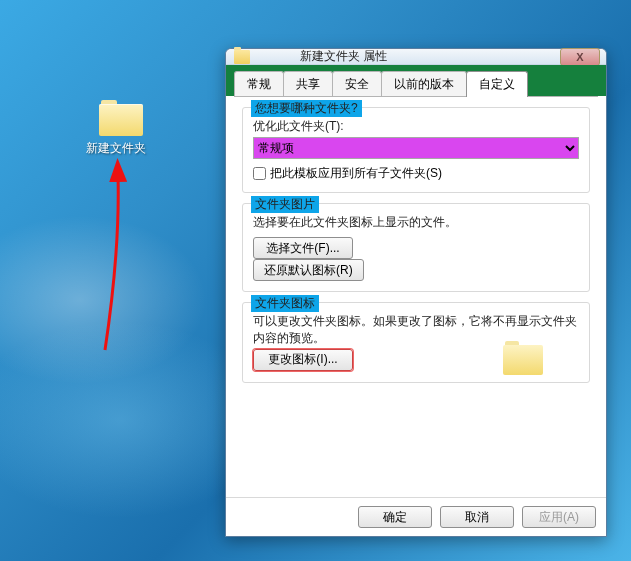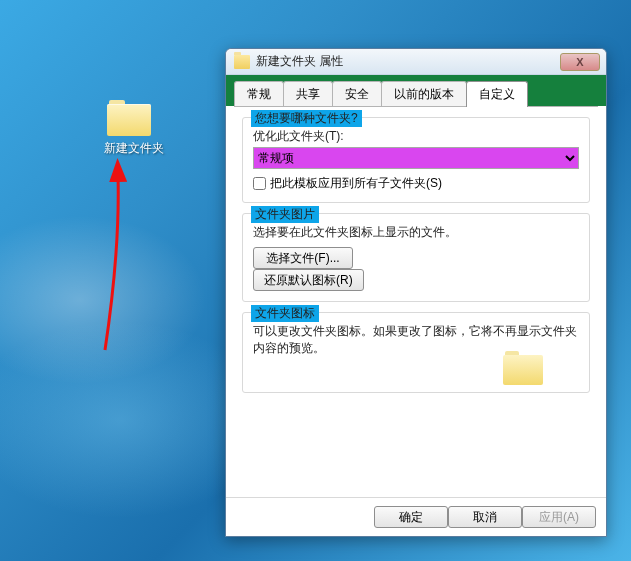--- a/index.html
+++ b/index.html
@@ -18,23 +18,22 @@
     position: absolute; inset: 0;
     background:
       radial-gradient(ellipse 180px 120px at 80px 300px, rgba(255,255,255,0.3), transparent 70%),
       radial-gradient(ellipse 220px 140px at 120px 420px, rgba(120,200,240,0.4), transparent 70%);
     pointer-events: none;
   }
 
   
   .desktop-icon {
     position: absolute; left: 86px; top: 100px;
-    width: 70px; text-align: right;
-    cursor: pointer;
-    margin-left: 8px;
+    width: 70px; text-align: left;
+    cursor: pointer;
   }
   .desktop-icon .folder-glyph {
     width: 44px; height: 36px; margin: 0 auto 4px;
     position: relative;
   }
   .desktop-icon .folder-glyph::before {
     content: ""; position: absolute; left: 2px; top: 0;
     width: 16px; height: 6px;
     background: #f5e6a3; border-radius: 2px 2px 0 0;
   }
@@ -60,26 +59,27 @@
     position: absolute; left: 225px; top: 48px;
     width: 382px; height: 489px;
     background: #fff;
     border: 1px solid #5a7da0;
     border-radius: 6px 6px 0 0;
     box-shadow: 0 4px 16px rgba(0,0,0,0.35);
     display: flex; flex-direction: column;
   }
 
   .titlebar {
-    height: 26px;
+    height: 16px;
     background: linear-gradient(#f3f7fb, #d9e6f2);
     border-bottom: 1px solid #c7d6e5;
     border-radius: 6px 6px 0 0;
     display: flex; align-items: center;
     padding: 0 6px 0 8px;
+    gap: 44px;
   }
   .titlebar .title-icon {
     width: 16px; height: 14px;
     background: linear-gradient(#fce8a0, #f0cf60);
     border-radius: 1px;
     position: relative;
     margin-right: 6px;
   }
   .titlebar .title-icon::before {
     content: ""; position: absolute; left: 0; top: -3px;
@@ -178,21 +178,21 @@
   .folder-preview::after {
     content: ""; position: absolute; left: 0; top: 4px;
     width: 40px; height: 30px;
     background: linear-gradient(#fdf3c3, #f3d96e);
     border-radius: 2px;
   }
 
   .dialog-footer {
     border-top: 1px solid #d9d9d9;
     padding: 8px 10px;
-    display: flex; justify-content: flex-end; 
+    display: flex; justify-content: flex-end; gap: 8px;
   }
   .dialog-footer .win-button { min-width: 74px; }
   .dialog-footer .win-button.disabled { color: #9a9a9a; }
 
 </style>
 </head>
 <body>
 
 <div class="desktop-icon">
   <div class="folder-glyph"></div>
@@ -250,20 +250,21 @@
     <div class="groupbox">
       <span class="legend">文件夹图片</span>
       <div class="field-label" style="margin-bottom:6px">选择要在此文件夹图标上显示的文件。</div>
       <button class="win-button"><span>选择文件(F)...</span></button><br>
       <button class="win-button stacked"><span>还原默认图标(R)</span></button>
     </div>
 
     <div class="groupbox" style="height:81px">
       <span class="legend">文件夹图标</span>
       <div class="field-label" style="line-height:1.4">可以更改文件夹图标。如果更改了图标，它将不再显示文件夹内容的预览。</div>
+      <button class="win-button" style="border:1px solid #c44; box-shadow:0 0 0 1px #e66"><span>更改图标(I)...</span></button>
       <div class="folder-preview"></div>
     </div>
 
   </div>
 
   <div class="dialog-footer">
     <button class="win-button"><span>确定</span></button>
     <button class="win-button"><span>取消</span></button>
     <button class="win-button disabled"><span>应用(A)</span></button>
   </div>

